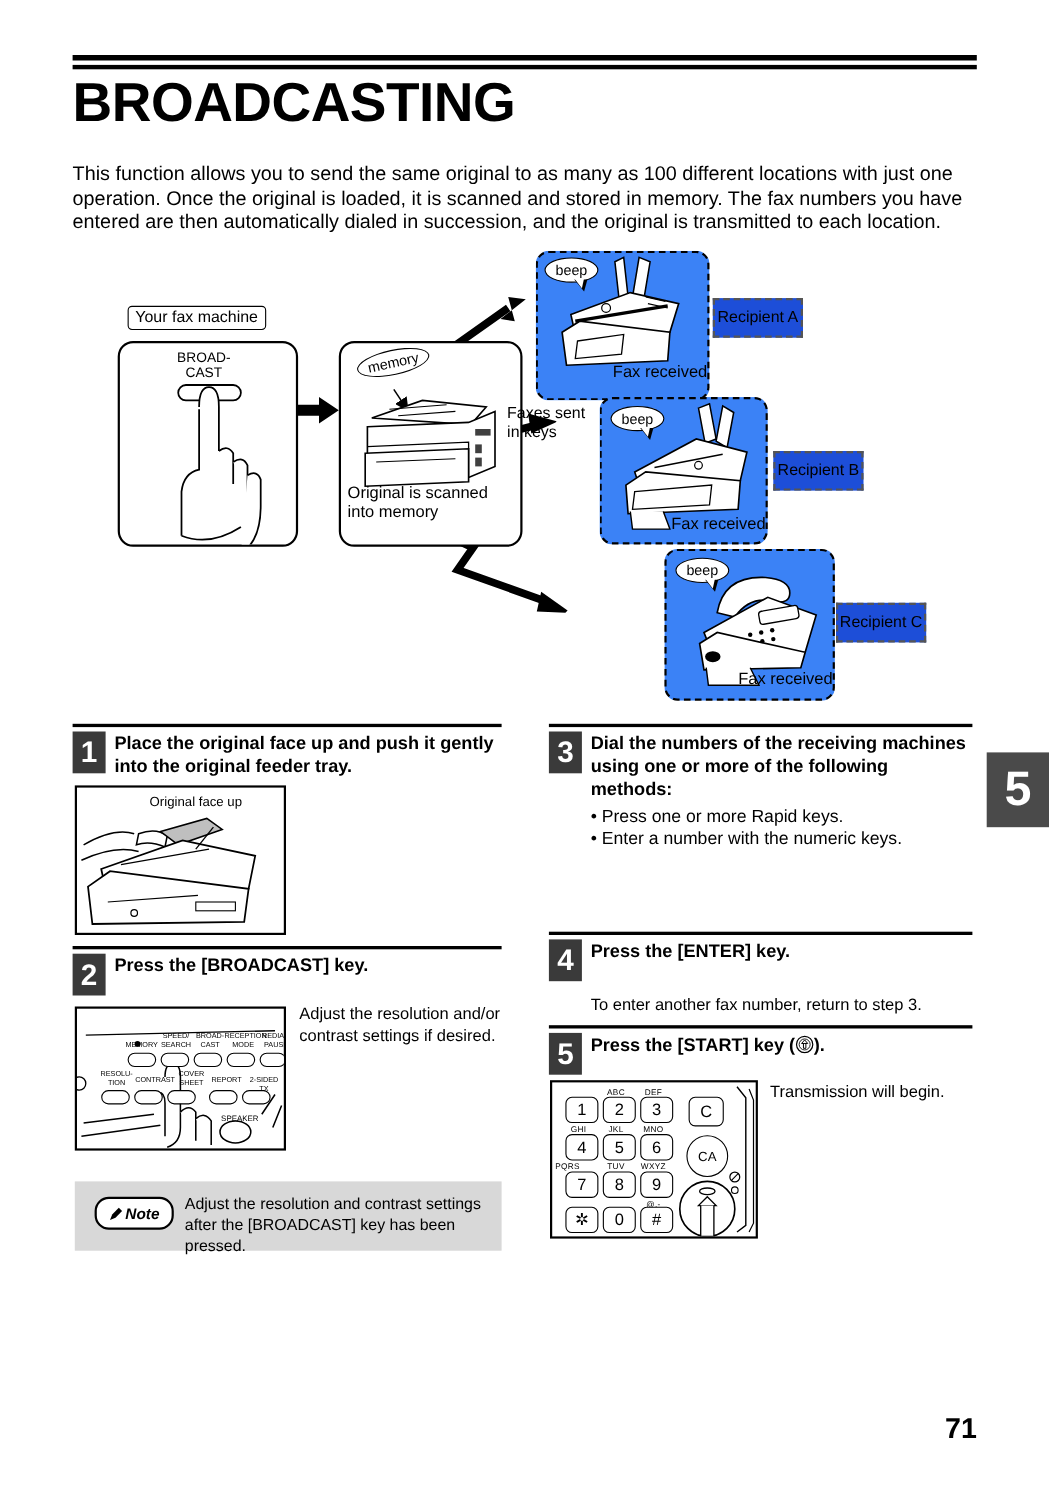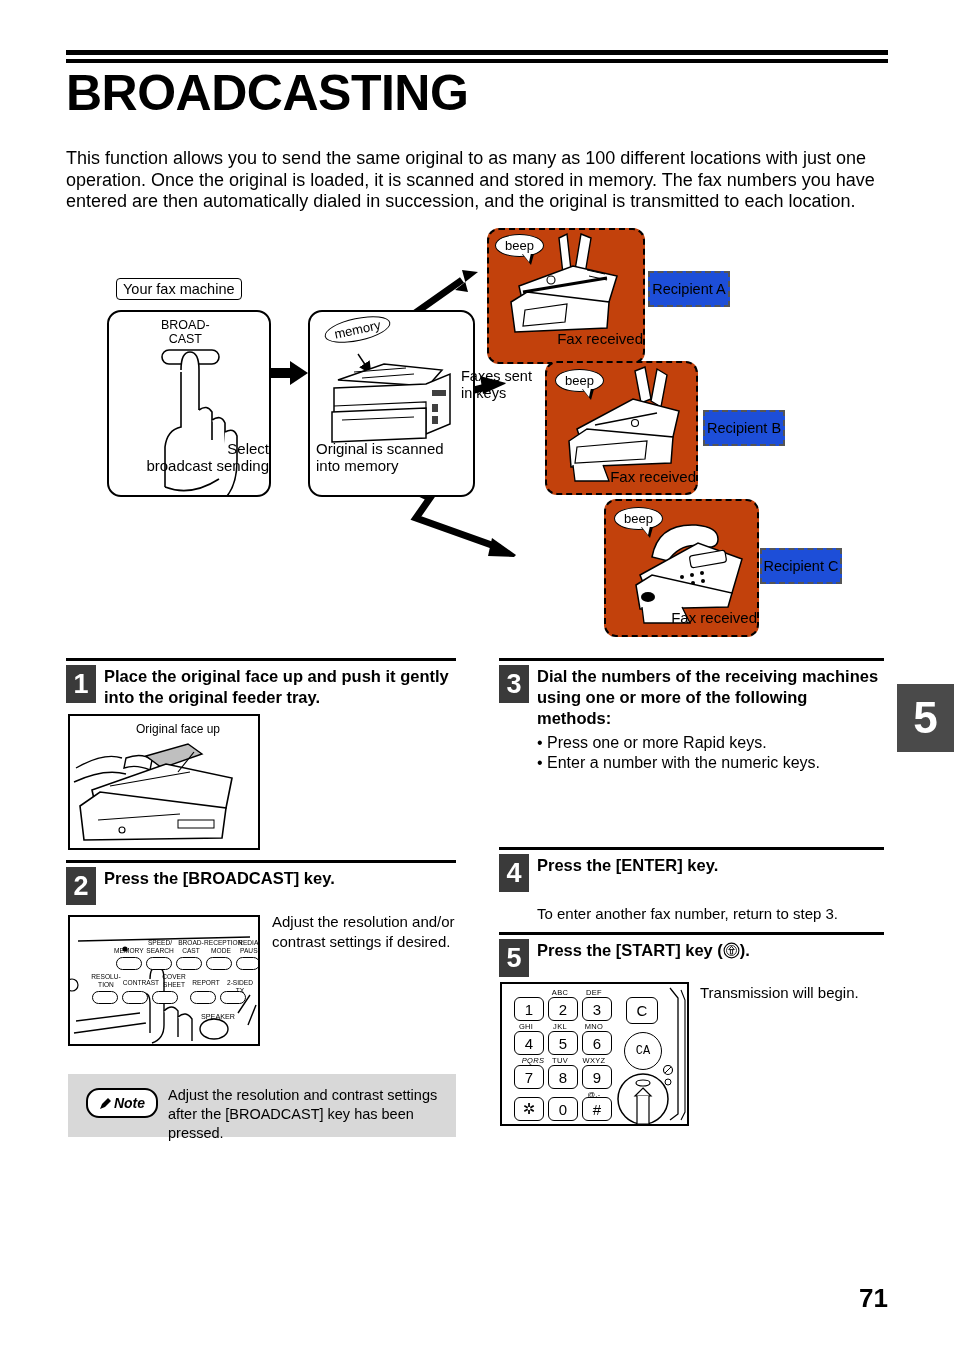--- a/index.html
+++ b/index.html
@@ -71,21 +71,21 @@
   .box-solid {
     position: absolute;
     border: 2px solid #000;
     border-radius: 14px;
     background: #fff;
   }
   .box-dashed {
     position: absolute;
     border: 2px dashed #000;
     border-radius: 12px;
-    background: #c2410c;
+    background: #3b82f6;
   }
   .box-dash-sq {
     position: absolute;
     border: 2px dashed #555;
     background: #1d4ed8;
     display: flex;
     align-items: center;
     justify-content: center;
     font-size: 14.5px;
   }
@@ -230,21 +230,20 @@
   }
   .kp-round {
     position: absolute;
     border: 1.6px solid #000;
     border-radius: 50%;
     background: #fff;
     display: flex;
     align-items: center;
     justify-content: center;
     font-size: 12px;
-    font-family: Liberation Mono, monospace;
   }
 
   
   .cp-key {
     position: absolute;
     border: 1.4px solid #000;
     border-radius: 7px;
     background: #fff;
     height: 11px;
   }
@@ -300,22 +299,20 @@
 CAST</div>
     <svg width="160" height="183" style="position:absolute;left:0;top:0;">
       <rect x="53" y="38" width="57" height="14" rx="7" fill="#fff" stroke="#000" stroke-width="1.6"></rect>
       <path d="M72,58 q0,-18 9,-18 q9,0 9,18 l0,40" fill="#fff" stroke="#000" stroke-width="1.6"></path>
       <path d="M72,60 l0,55 q-14,3 -16,20 l0,40" fill="#fff" stroke="#000" stroke-width="1.6"></path>
       <path d="M90,98 q8,-6 13,2 l0,28" fill="#fff" stroke="#000" stroke-width="1.6"></path>
       <path d="M103,108 q9,-6 13,3 l0,26" fill="#fff" stroke="#000" stroke-width="1.6"></path>
       <path d="M116,120 q9,-5 12,4 l0,24 q0,32 -18,43" fill="#fff" stroke="#000" stroke-width="1.6"></path>
       <path d="M56,175 q26,10 54,-8" fill="none" stroke="#000" stroke-width="1.6"></path>
     </svg>
-    <div class="caption" style="left:0; top:128px; width:160px;">Select
-broadcast sending</div>
   </div>
 
   <div class="box-solid" style="left:308px; top:92px; width:163px; height:183px;">
     <div class="memory-bubble" style="left:14px; top:6px;">memory</div>
     <svg width="163" height="183" style="position:absolute;left:0;top:0;">
       <path d="M48,42 l8,12" stroke="#000" stroke-width="1.4" fill="none" marker-end="url(#ah)"></path>
 
       <path d="M28,68 L74,52 L132,58 L118,74 Z" fill="#fff" stroke="#000" stroke-width="1.5"></path>
       <path d="M44,60 L96,56" stroke="#000" stroke-width="1"></path>
       <path d="M52,66 L104,62" stroke="#000" stroke-width="1"></path>
@@ -532,21 +529,21 @@
   <div class="kp-key" style="left:124px; top:13px; width:30px; height:25px;">C</div>
 
   <div class="kp-sub" style="left:10px; top:38px; width:28px;">GHI</div>
   <div class="kp-sub" style="left:44px; top:38px; width:28px;">JKL</div>
   <div class="kp-sub" style="left:78px; top:38px; width:28px;">MNO</div>
   <div class="kp-key" style="left:12px; top:47px; width:28px; height:22px;">4</div>
   <div class="kp-key" style="left:46px; top:47px; width:28px; height:22px;">5</div>
   <div class="kp-key" style="left:80px; top:47px; width:28px; height:22px;">6</div>
   <div class="kp-round" style="left:122px; top:48px; width:36px; height:36px;">CA</div>
 
-  <div class="kp-sub" style="left:17px; top:72px; width:28px;font-style:italic;">PQRS</div>
+  <div class="kp-sub" style="left:0; top:72px; width:28px;">PQRS</div>
   <div class="kp-sub" style="left:44px; top:72px; width:28px;">TUV</div>
   <div class="kp-sub" style="left:78px; top:72px; width:28px;">WXYZ</div>
   <div class="kp-key" style="left:12px; top:81px; width:28px; height:22px;">7</div>
   <div class="kp-key" style="left:46px; top:81px; width:28px; height:22px;">8</div>
   <div class="kp-key" style="left:80px; top:81px; width:28px; height:22px;">9</div>
 
   <div class="kp-sub" style="left:78px; top:106px; width:28px;">@.-</div>
   <div class="kp-key" style="left:12px; top:113px; width:28px; height:22px;">✲</div>
   <div class="kp-key" style="left:46px; top:113px; width:28px; height:22px;">0</div>
   <div class="kp-key" style="left:80px; top:113px; width:28px; height:22px;">#</div>

